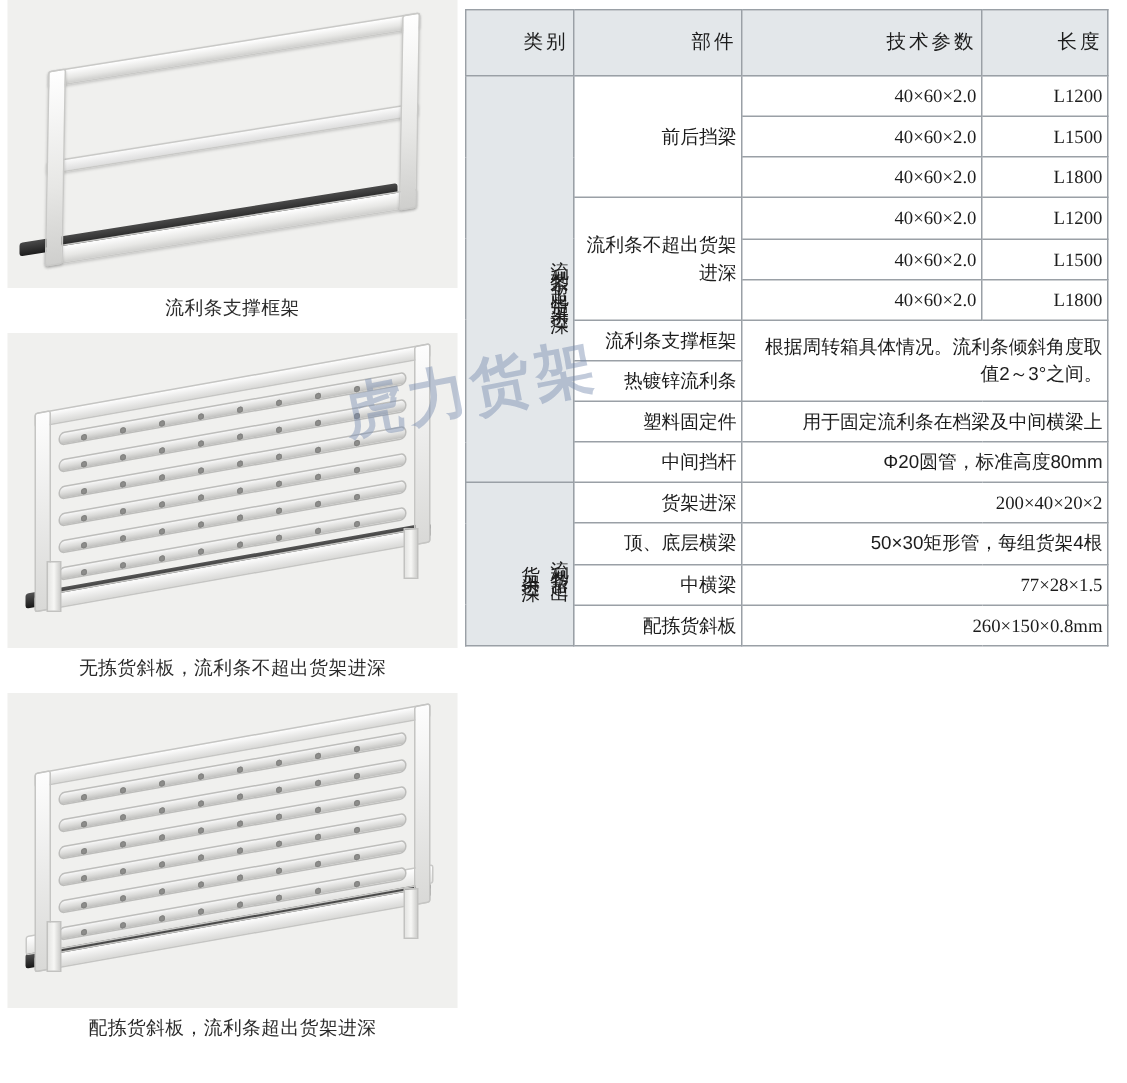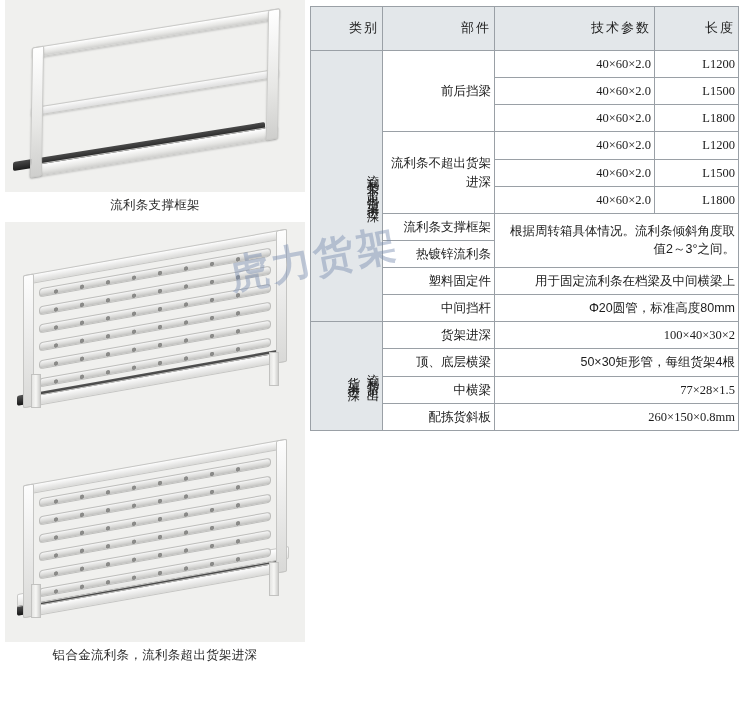--- a/index.html
+++ b/index.html
@@ -294,20 +294,21 @@
                 <i style="left:170px"></i>
                 <i style="left:196px"></i>
               </div>
           </div>
           <div class="legs">
             <div class="leg" style="left:0;top:0"></div>
             <div class="leg" style="left:238px;top:-22px"></div>
           </div>
         </div>
       </div>
+      <div class="caption">无拣货斜板，流利条不超出货架进深</div>
     </div>
 
     <div class="photo-block">
       <div class="photo shelf">
         <div class="frame-wrap">
           <div class="darkplate"></div>
           <div class="whiteplate"></div>
           <div class="deck">
             <div class="sideframe sf-top"></div>
             <div class="sideframe sf-bot"></div>
@@ -373,21 +374,21 @@
                 <i style="left:170px"></i>
                 <i style="left:196px"></i>
               </div>
           </div>
           <div class="legs">
             <div class="leg" style="left:0;top:0"></div>
             <div class="leg" style="left:238px;top:-22px"></div>
           </div>
         </div>
       </div>
-      <div class="caption">铝合金流利条，流利条超出货架进深</div>
+      <div class="caption">配拣货斜板，流利条超出货架进深</div>
     </div>
 
   </div>
 
   <div class="watermark">虎力货架</div>
 
   <div class="table-col">
     <table class="spec">
       <thead>
         <tr>
@@ -444,21 +445,21 @@
         <tr>
           <td class="part">中间挡杆</td>
           <td colspan="2">Φ20圆管，标准高度80mm</td>
         </tr>
 
         <tr>
           <td class="vcat" rowspan="4" style="white-space: nowrap;"><span class="vert">货架进深</span>
             <span class="vert">流利条超出</span>
           </td>
           <td class="part">货架进深</td>
-          <td colspan="2" class="num">100×40×30×2</td>
+          <td colspan="2" class="num">200×40×20×2</td>
         </tr>
         <tr>
           <td class="part">顶、底层横梁</td>
           <td colspan="2">50×30矩形管，每组货架4根</td>
         </tr>
         <tr>
           <td class="part">中横梁</td>
           <td colspan="2" class="num">77×28×1.5</td>
         </tr>
         <tr>

